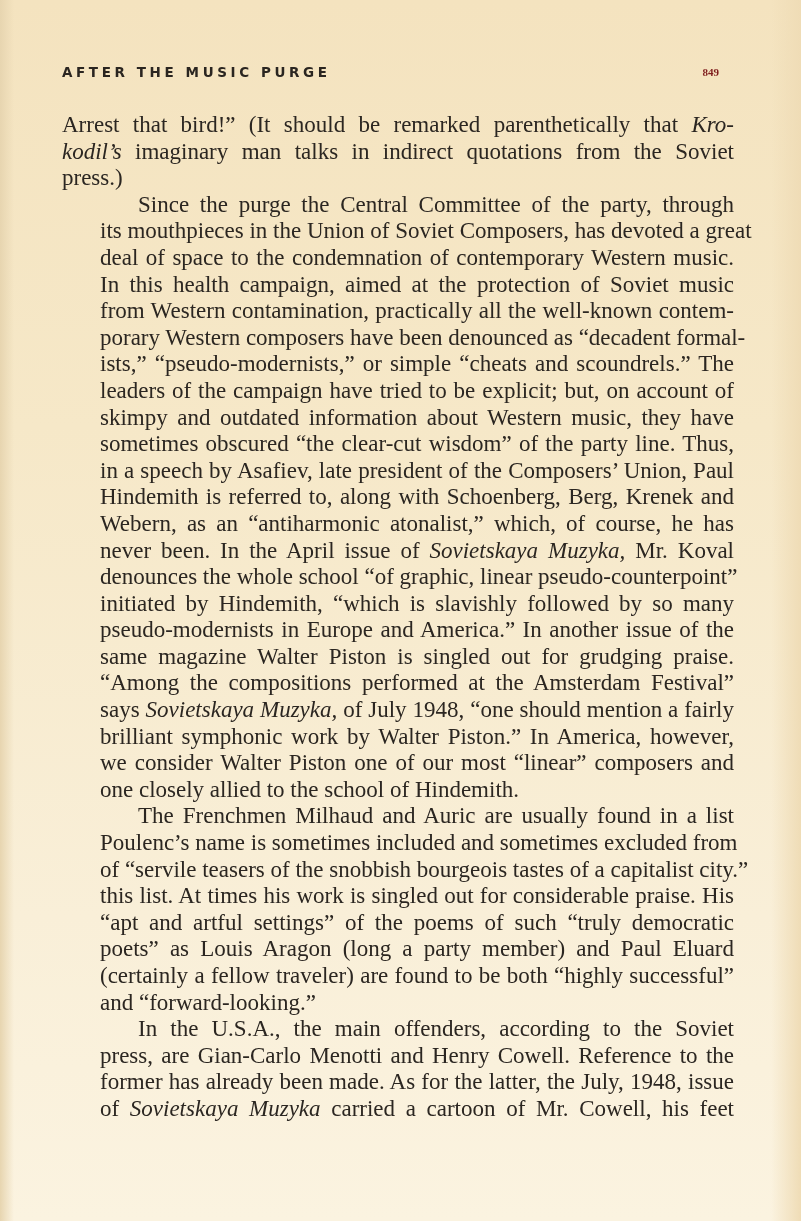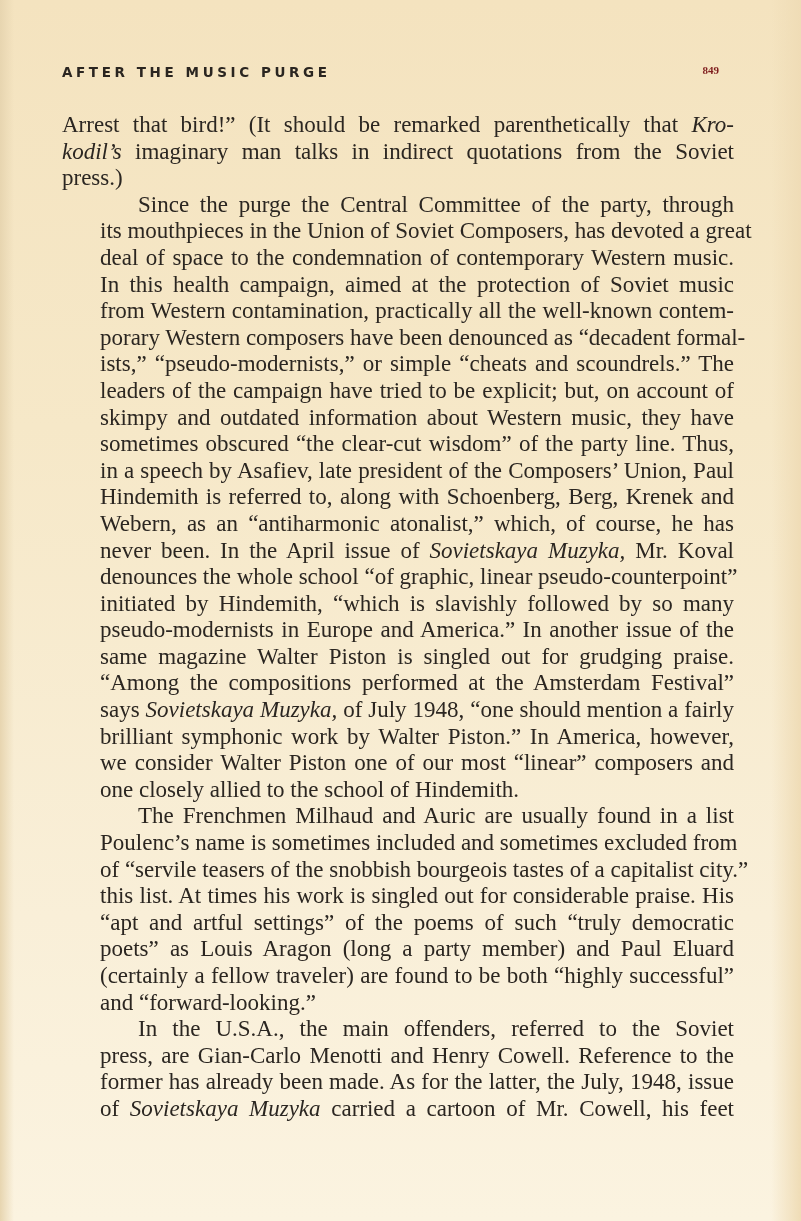--- a/index.html
+++ b/index.html
@@ -13,21 +13,21 @@
   .page-edge-left {
     position: absolute; left: 0; top: 0; bottom: 0; width: 14px;
     background: linear-gradient(90deg, #e7d5b0 0%, rgba(240,225,190,0) 100%);
   }
   .page-edge-right {
     position: absolute; right: 0; top: 0; bottom: 0; width: 30px;
     background: linear-gradient(270deg, #efdcb6 0%, rgba(244,227,191,0) 100%);
   }
   .running-head {
     position: absolute; left: 62px; top: 64px; width: 673px;
-    display: flex; justify-content: space-between; align-items: flex-start;
+    display: flex; justify-content: space-between; align-items: center;
   }
   .running-title {
     font-family: "DejaVu Sans", "Liberation Sans", sans-serif;
     font-weight: bold; font-size: 13.5px; letter-spacing: 3.6px;
     color: #2a2520;
   }
   .folio {
     font-family: "Liberation Serif", serif; font-weight: bold;
     font-size: 11px; color: #7f1d1d; margin-right: 16px;
   }
@@ -88,18 +88,18 @@
       <span class="line" style="padding-left: 38px;">The Frenchmen Milhaud and Auric are usually found in a list</span>
       <span class="line">Poulenc’s name is sometimes included and sometimes excluded from</span>
       <span class="line">of “servile teasers of the snobbish bourgeois tastes of a capitalist city.”</span>
       <span class="line">this list. At times his work is singled out for considerable praise. His</span>
       <span class="line">“apt and artful settings” of the poems of such “truly democratic</span>
       <span class="line">poets” as Louis Aragon (long a party member) and Paul Eluard</span>
       <span class="line">(certainly a fellow traveler) are found to be both “highly successful”</span>
       <span class="line last">and “forward-looking.”</span>
     </p>
     <p class="indent">
-      <span class="line" style="padding-left: 38px;">In the U.S.A., the main offenders, referred to the Soviet</span>
+      <span class="line" style="padding-left: 38px;">In the U.S.A., the main offenders, according to the Soviet</span>
       <span class="line">press, are Gian-Carlo Menotti and Henry Cowell. Reference to the</span>
       <span class="line">former has already been made. As for the latter, the July, 1948, issue</span>
       <span class="line">of <i>Sovietskaya Muzyka</i> carried a cartoon of Mr. Cowell, his feet</span>
     </p>
   </main>
 
 </body></html>

